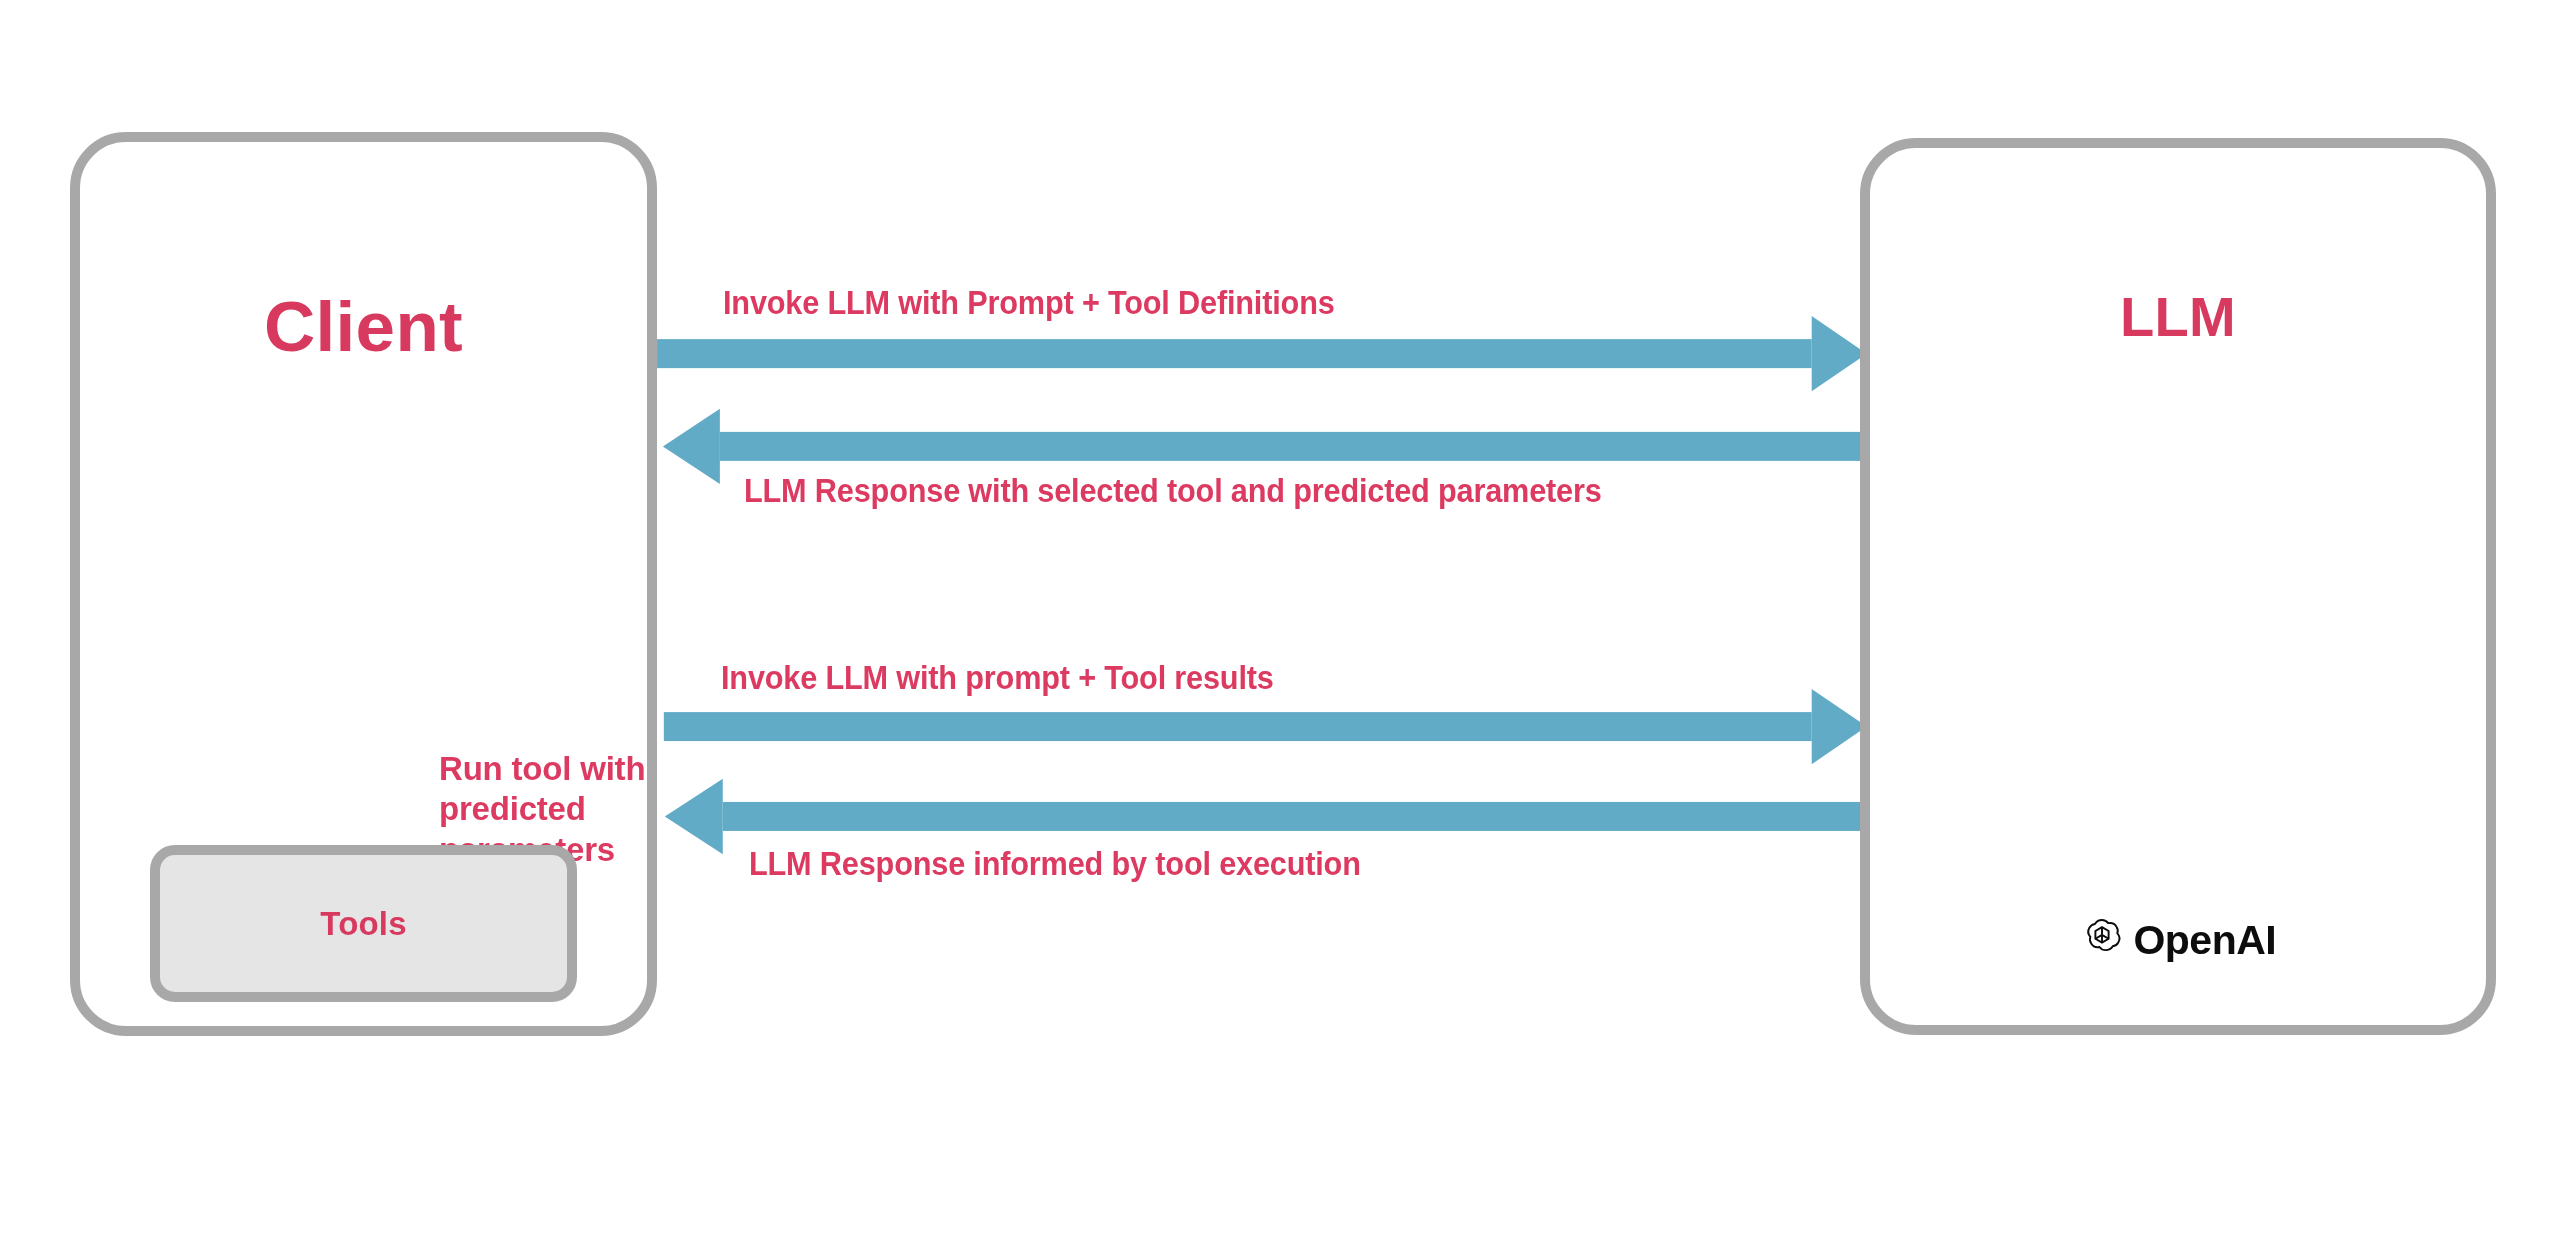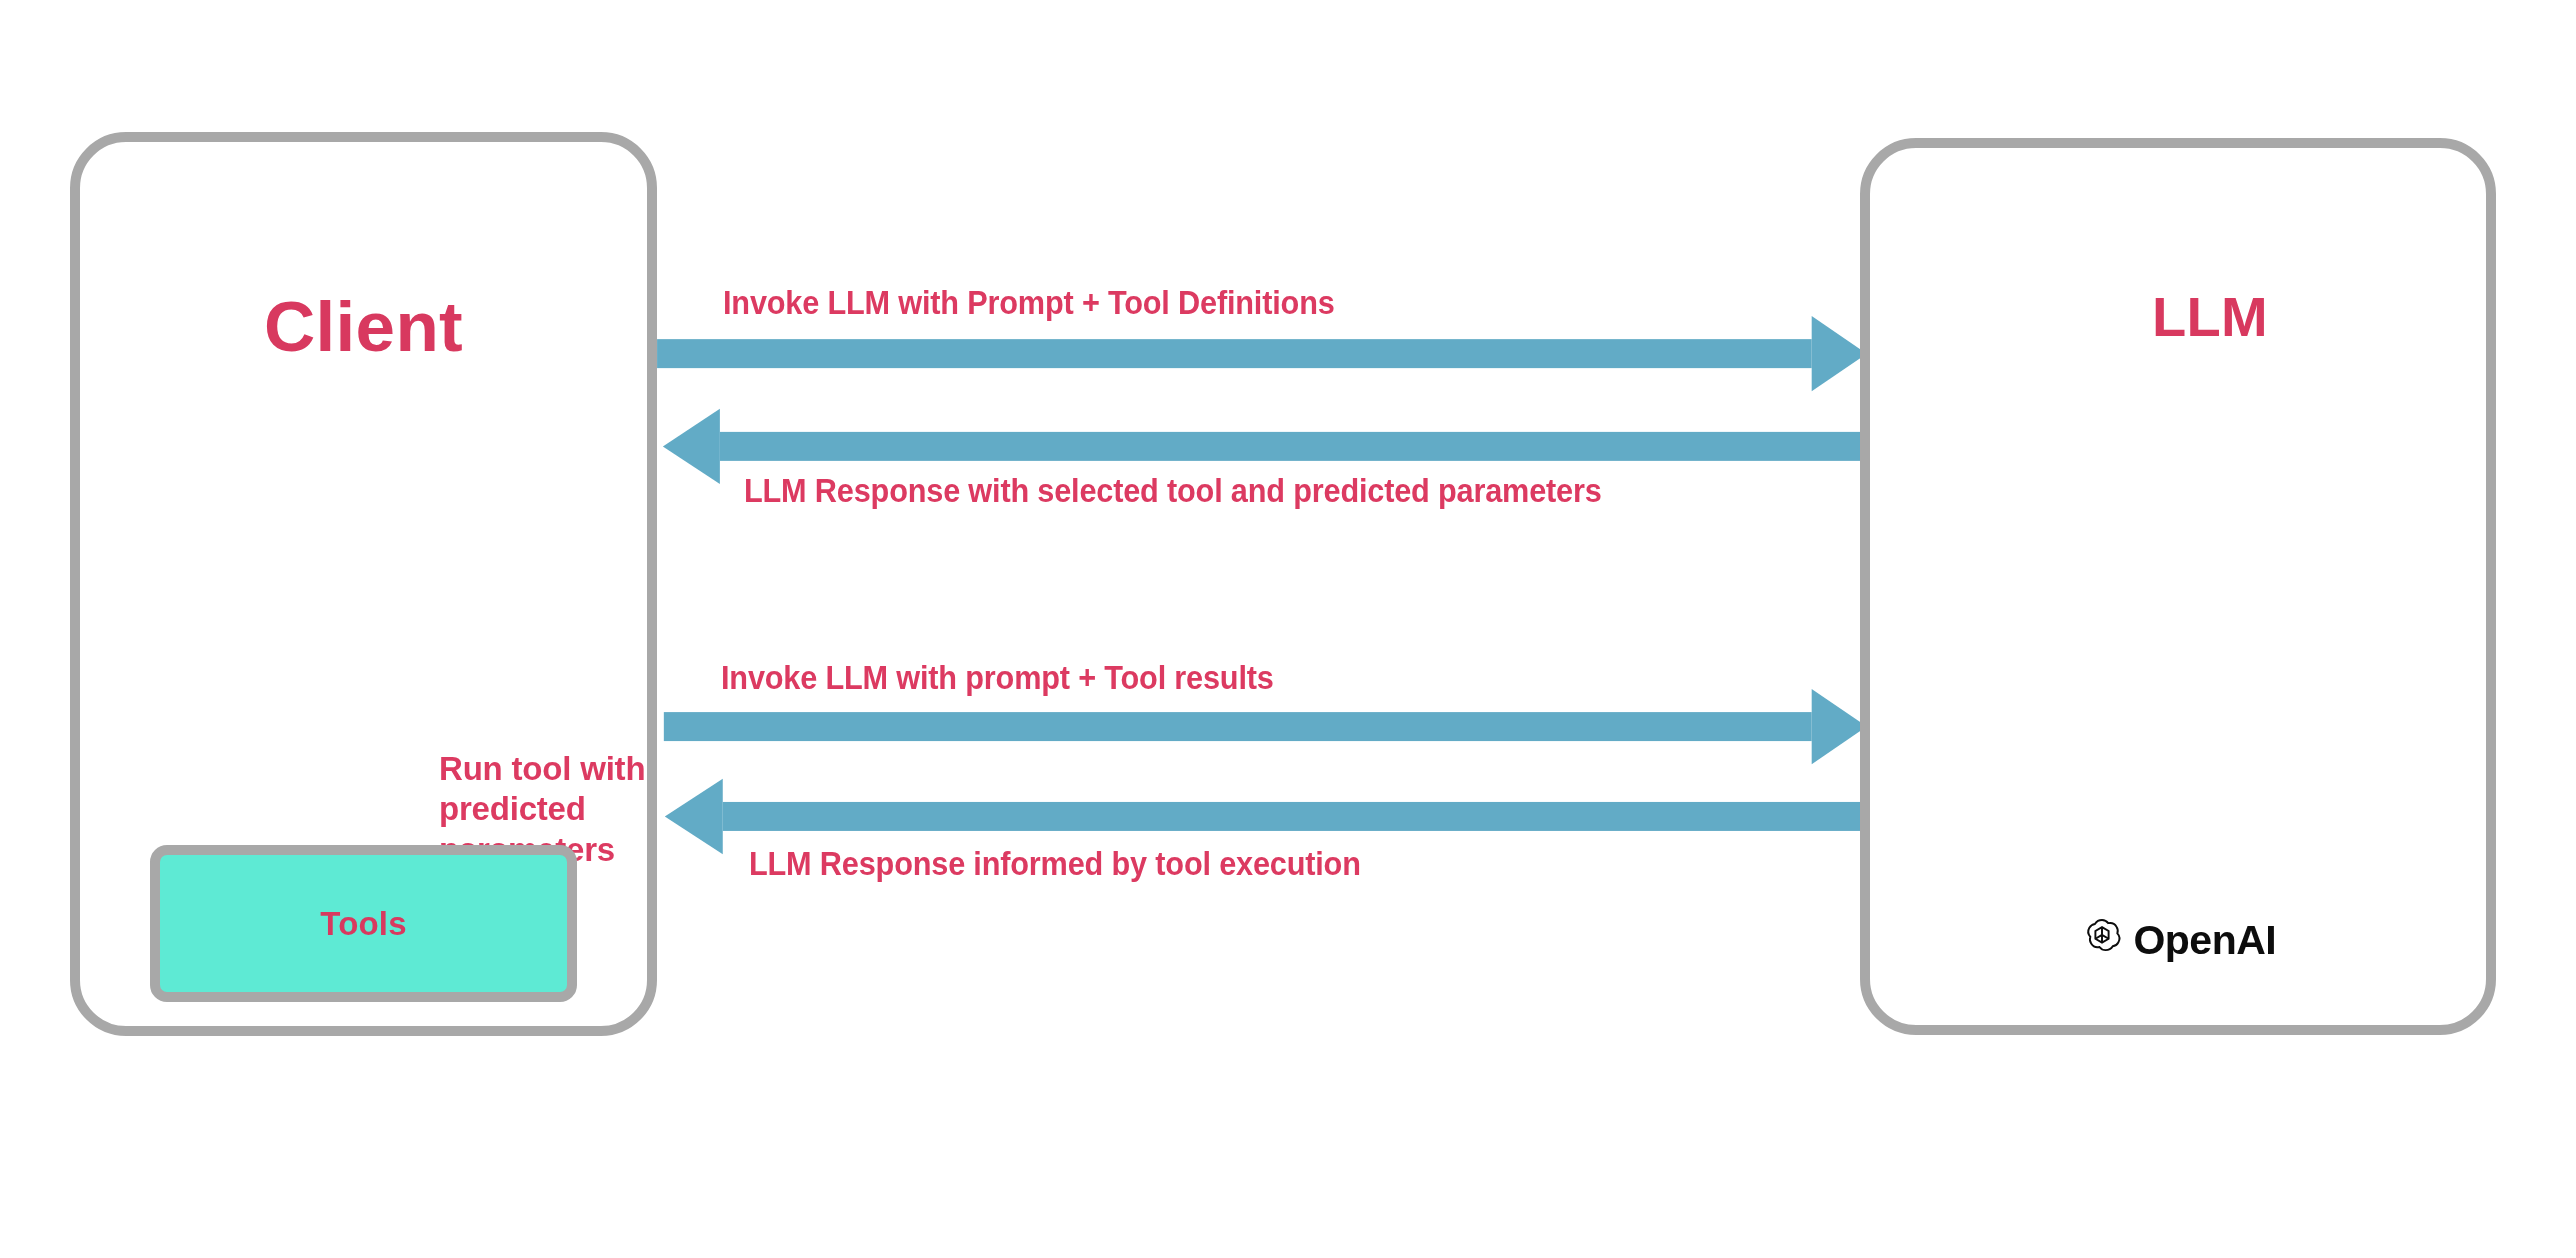--- a/index.html
+++ b/index.html
@@ -46,22 +46,22 @@
   }
 
   #tools-box {
     position: absolute;
     box-sizing: border-box;
     left: 70px;
     top: 703px;
     width: 427px;
     height: 157px;
     border: 10.6px solid #a8a8a8;
-    border-radius: 17px;
-    background: #5eead4;
+    border-radius: 25px;
+    background: #e5e5e5;
     display: flex;
     align-items: center;
     justify-content: center;
   }
 
   
   .node-title {
     position: absolute;
     width: 100%;
     text-align: center;
@@ -70,21 +70,20 @@
     line-height: 1.12;
     letter-spacing: 0.3px;
   }
   #client-title {
     top: 145px;
     font-size: 71px;
   }
   #provider-title {
     top: 138px;
     font-size: 56px;
-    padding-left: 32px;
   }
 
   .tools-label {
     color: #d8395f;
     font-weight: 700;
     font-size: 33px;
     letter-spacing: 0.2px;
   }
 
   

